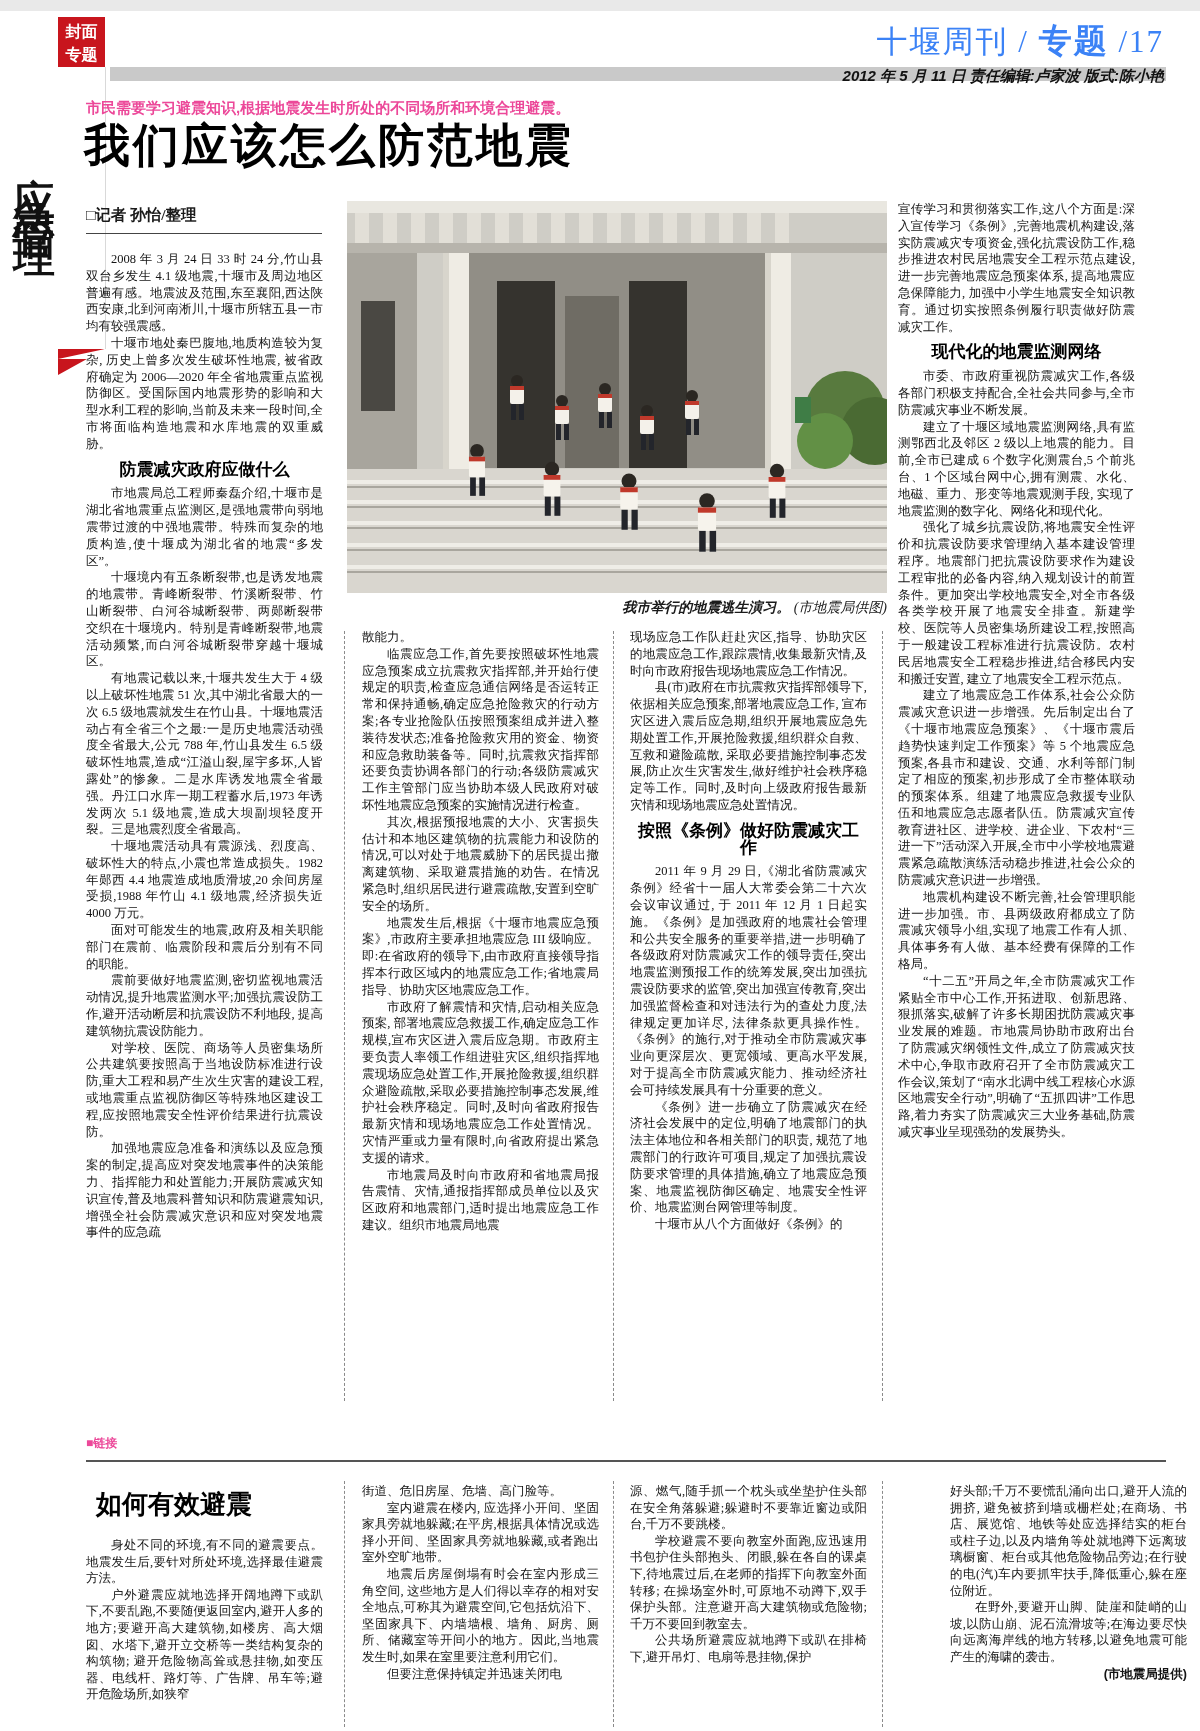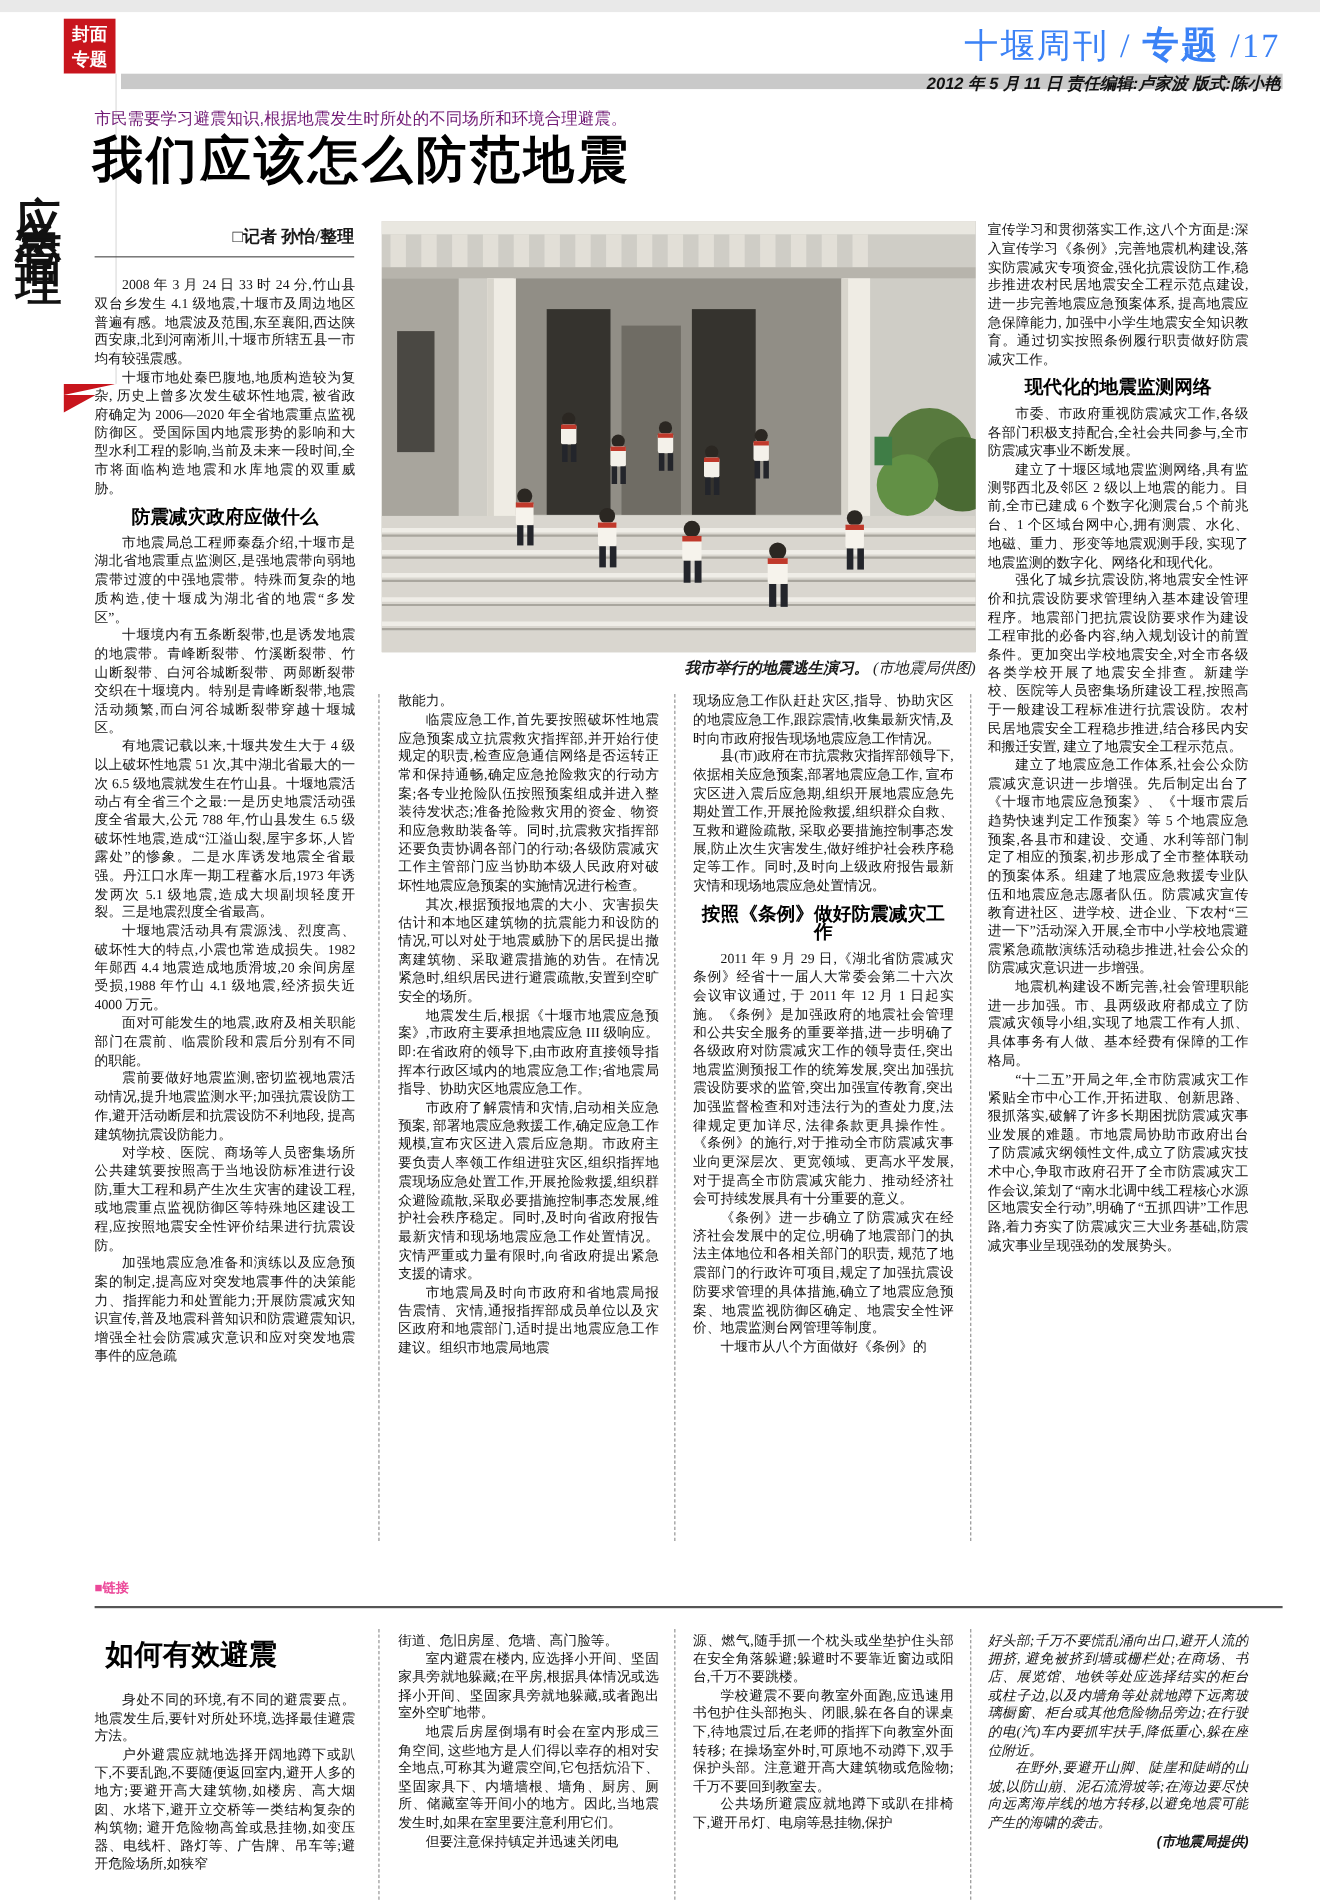--- a/index.html
+++ b/index.html
@@ -22,25 +22,25 @@
   .head-right{position:absolute;right:36px;top:8px;text-align:right;}
   .paper-line{font-size:31px;color:#3b82f6;letter-spacing:2px;}
   .paper-line .sect{font-weight:bold;font-size:33px;}
   .date-line{margin-top:3px;font-family:"Liberation Sans","DejaVu Sans",sans-serif;
              font-weight:bold;font-style:italic;font-size:15px;color:#111;text-align:right;}
   .gray-bar{position:absolute;left:110px;top:56px;width:1056px;height:14px;background:#c9c9c9;}
   .bottom-bar{position:absolute;left:0;top:1721px;width:1200px;height:10px;background:#bfbfbf;}
 
   
   .intro{position:absolute;left:86px;top:88px;width:800px;
-         font-family:"Liberation Sans","DejaVu Sans",sans-serif;font-size:15px;font-weight:400;color:#701a75;}
+         font-family:"Liberation Sans","DejaVu Sans",sans-serif;font-size:15px;font-weight:700;color:#ec4899;}
   .main-title{position:absolute;left:84px;top:104px;width:820px;font-weight:900;
               font-size:46px;letter-spacing:3px;color:#000;}
   .byline{position:absolute;left:86px;top:194px;width:236px;font-size:15.5px;font-weight:bold;
-          border-bottom:1.5px solid #444;padding-bottom:7px;text-align:right;}
+          border-bottom:1.5px solid #444;padding-bottom:7px;}
 
   
   .col{position:absolute;width:237px;font-size:12.5px;line-height:16.8px;text-align:justify;
        overflow:hidden;color:#141414;}
   .col p{margin:0;text-indent:2em;}
   .subhead{font-family:"Liberation Sans","DejaVu Sans",sans-serif;font-weight:bold;
            font-size:17px;text-align:center;text-indent:0 !important;margin:9px 0 7px !important;color:#000;}
   #col1{left:86px;top:240px;height:1150px;}
   #col2{left:362px;top:618px;height:774px;}
   #col3{left:630px;top:618px;height:774px;}
@@ -60,21 +60,21 @@
   .link-label{position:absolute;left:86px;top:1424px;font-family:"Liberation Sans","DejaVu Sans",sans-serif;
               font-weight:bold;font-size:12px;color:#ec4899;}
   .link-rule{position:absolute;left:86px;top:1449px;width:1080px;height:2px;background:#555;}
   .bottom-title{position:absolute;left:96px;top:1476px;font-family:"Liberation Sans","DejaVu Sans",sans-serif;
                 font-weight:bold;font-size:26px;color:#000;}
   .bcol{position:absolute;width:237px;font-size:12.5px;line-height:16.6px;text-align:justify;overflow:hidden;color:#141414;}
   .bcol p{margin:0;text-indent:2em;}
   #bcol1{left:86px;top:1526px;height:190px;}
   #bcol2{left:362px;top:1472px;height:244px;}
   #bcol3{left:630px;top:1472px;height:244px;}
-  #bcol4{left:898px;top:1472px;height:244px;font-style:italic;}
+  #bcol4{left:950px;top:1472px;height:244px;}
   .bcredit{text-align:right;font-weight:bold;text-indent:0 !important;
            font-family:"Liberation Sans","DejaVu Sans",sans-serif;}
   #bsep1{left:344px;top:1470px;height:246px;}
   #bsep2{left:613px;top:1470px;height:246px;}
   #bsep3{left:882px;top:1470px;height:246px;}
 </style>
 </head>
 <body>
 
 <div id="page">

